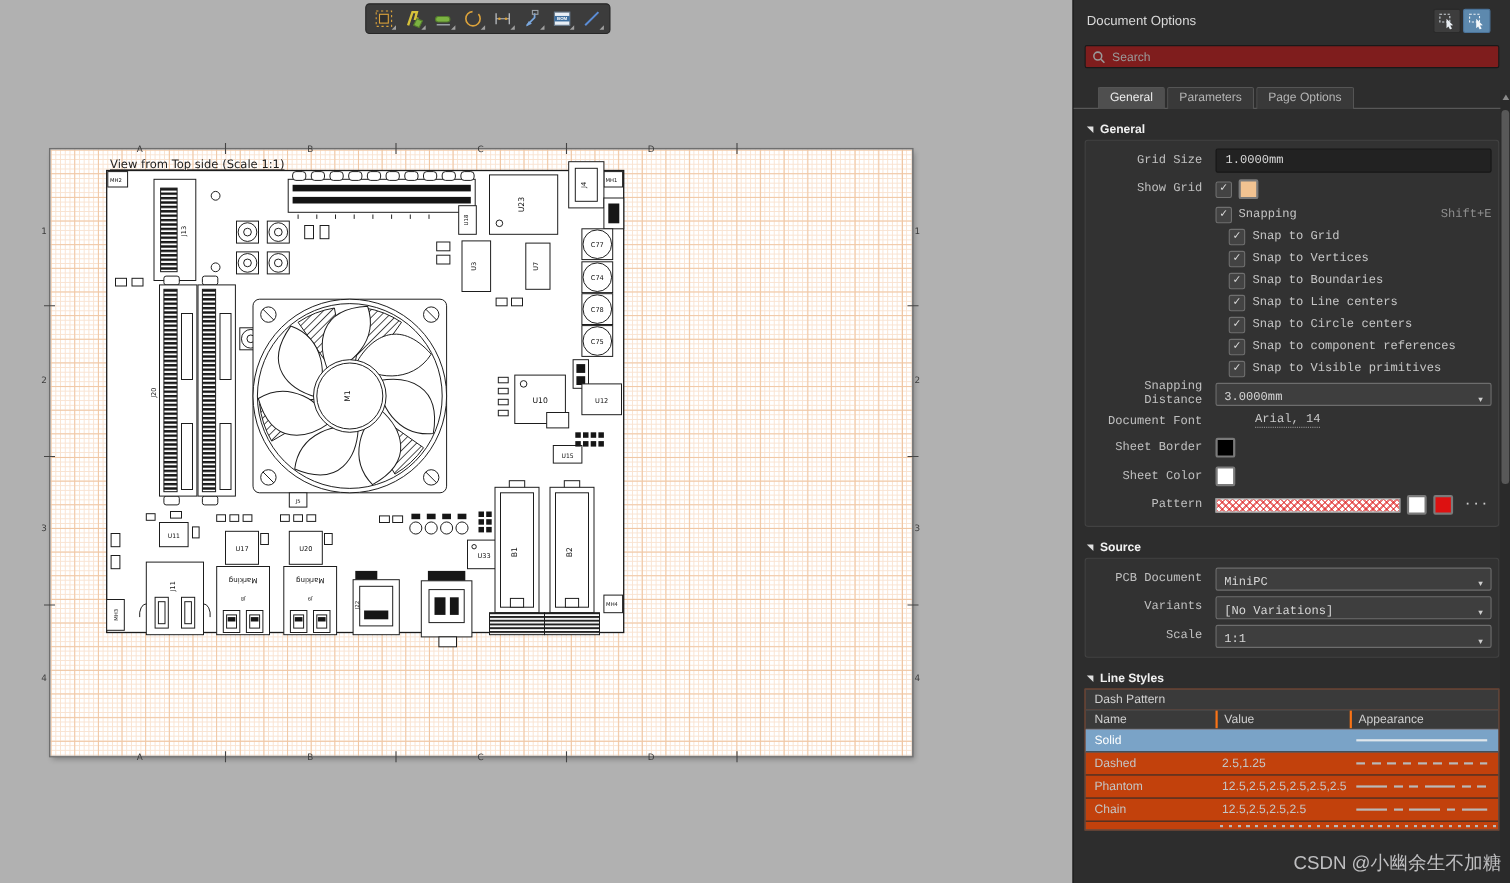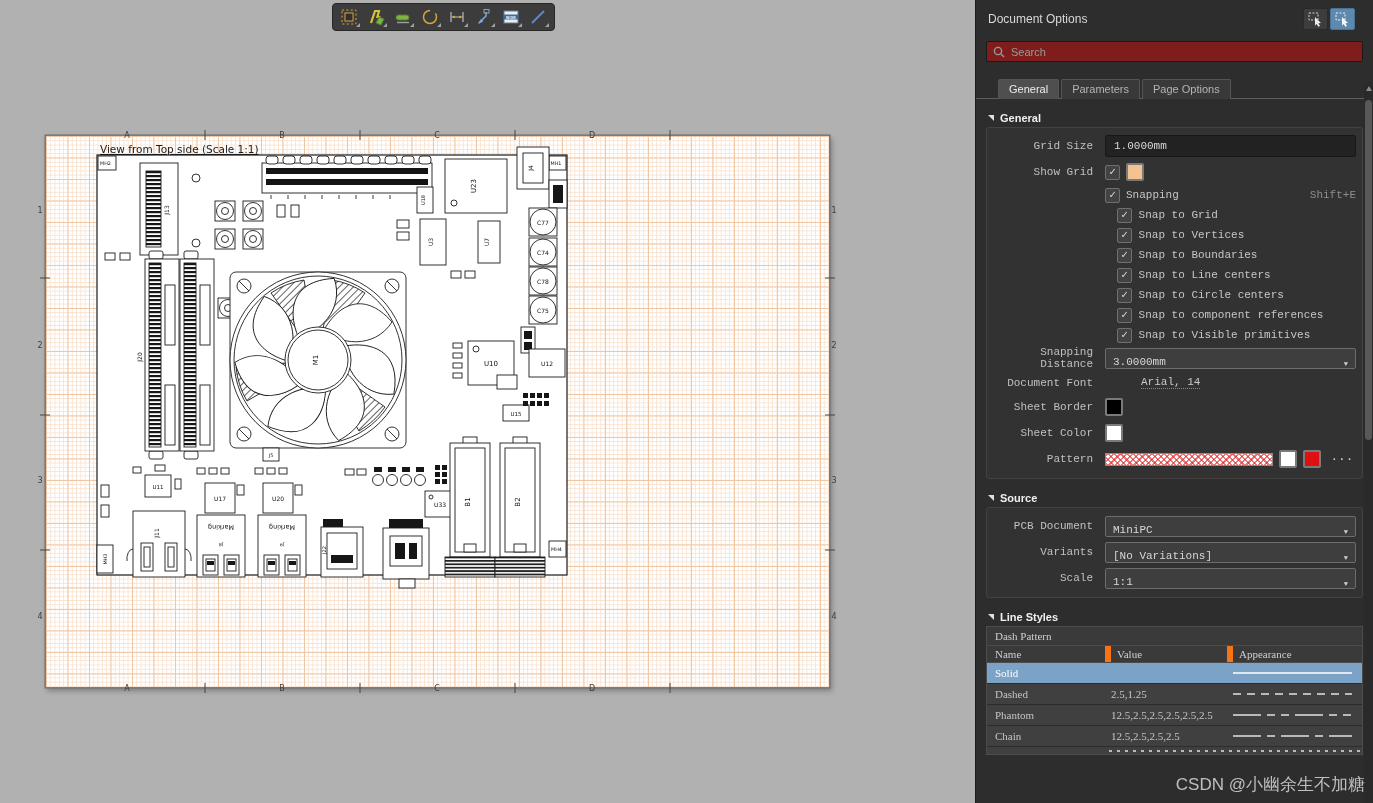--- a/index.html
+++ b/index.html
@@ -69,29 +69,29 @@
         color:#dcdcdc; font-size:11px; line-height:13px; text-align:center; flex:none; }
   .swatch { width:18px; height:18px; border:2px solid #7a7a7a; border-radius:2px; flex:none; }
   .shortcut { margin-left:auto; color:#8f8f8f; }
   .fontlink { color:#c9c9c9; border-bottom:1px dotted #8a8a8a;margin-left:36px; }
   .pattern-strip { flex:1; height:13px; max-width:168px; border:1px solid #8a8a8a; background-color:#fff;
       background-image:repeating-linear-gradient(45deg,rgba(221,32,32,.6) 0 1.6px,transparent 1.6px 4.4px),
                        repeating-linear-gradient(-45deg,rgba(221,32,32,.6) 0 1.6px,transparent 1.6px 4.4px); }
   .dots3 { color:#cccccc; font-weight:bold; letter-spacing:1px; margin-left:4px; }
 
   
-  .ls-table { margin:3px 10px 0 10px; border:1px solid #4c4c4c; background:#404040;font-family:Liberation Serif, serif; }
+  .ls-table { margin:3px 10px 0 10px; border:1px solid #4c4c4c; background:#c2410c; }
   .ls-title { padding:3px 8px; background:#3a3a3a; color:#cfcfcf; }
   .ls-head { display:flex; background:#3a3a3a; border-top:1px solid #4c4c4c; border-bottom:1px solid #4c4c4c; color:#cfcfcf; }
   .ls-row { display:flex; height:21px; align-items:center; border-bottom:1px solid #2b2b2b; color:#c5c5c5; }
   .ls-row.sel { background:#7aa3c7; color:#fff; }
   .c-name { width:118px; padding:2px 8px; flex:none; }
   .c-val  { width:122px; padding:2px 6px; flex:none; }
   .c-app  { flex:1; padding:2px 10px 2px 6px; display:flex; align-items:center; }
-  .ls-head .c-val,.ls-head .c-app { border-left:6px solid #f97316; }
+  .ls-head .c-val,.ls-head .c-app { border-left:2px solid #f97316; }
   .ln { height:2px; width:100%; }
   .ln-solid   { background:#dfe6ec; }
   .ln-dashed  { background:repeating-linear-gradient(90deg,#b9b9b9 0 8px,transparent 8px 14px); }
   .ln-phantom { background:repeating-linear-gradient(90deg,#b9b9b9 0 28px,transparent 28px 34px,#b9b9b9 34px 42px,transparent 42px 48px,#b9b9b9 48px 56px,transparent 56px 62px); }
   .ln-chain   { background:repeating-linear-gradient(90deg,#b9b9b9 0 28px,transparent 28px 34px,#b9b9b9 34px 42px,transparent 42px 48px); }
   .ls-partial { height:7px; overflow:hidden; display:flex; }
   .ls-partial .dotline { margin-left:122px; flex:1; height:2px; margin-top:3px;
       background:repeating-linear-gradient(90deg,#b9b9b9 0 3px,transparent 3px 8px); }
 
   .vscroll { position:absolute; right:0; top:82px; bottom:0; width:9px; background:#2a2a2a; }

